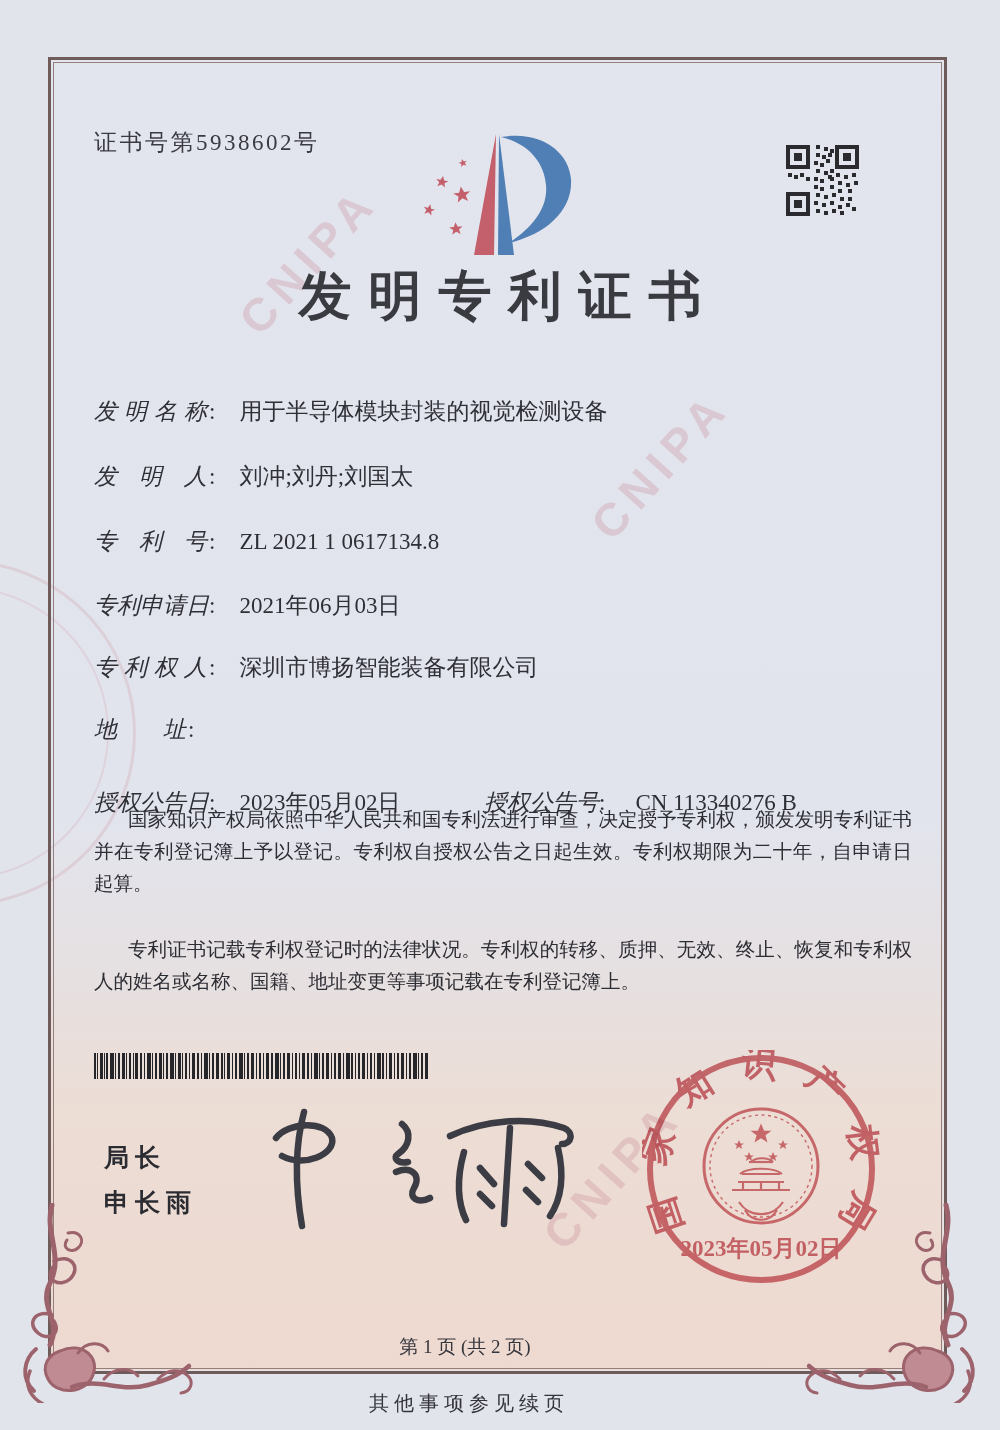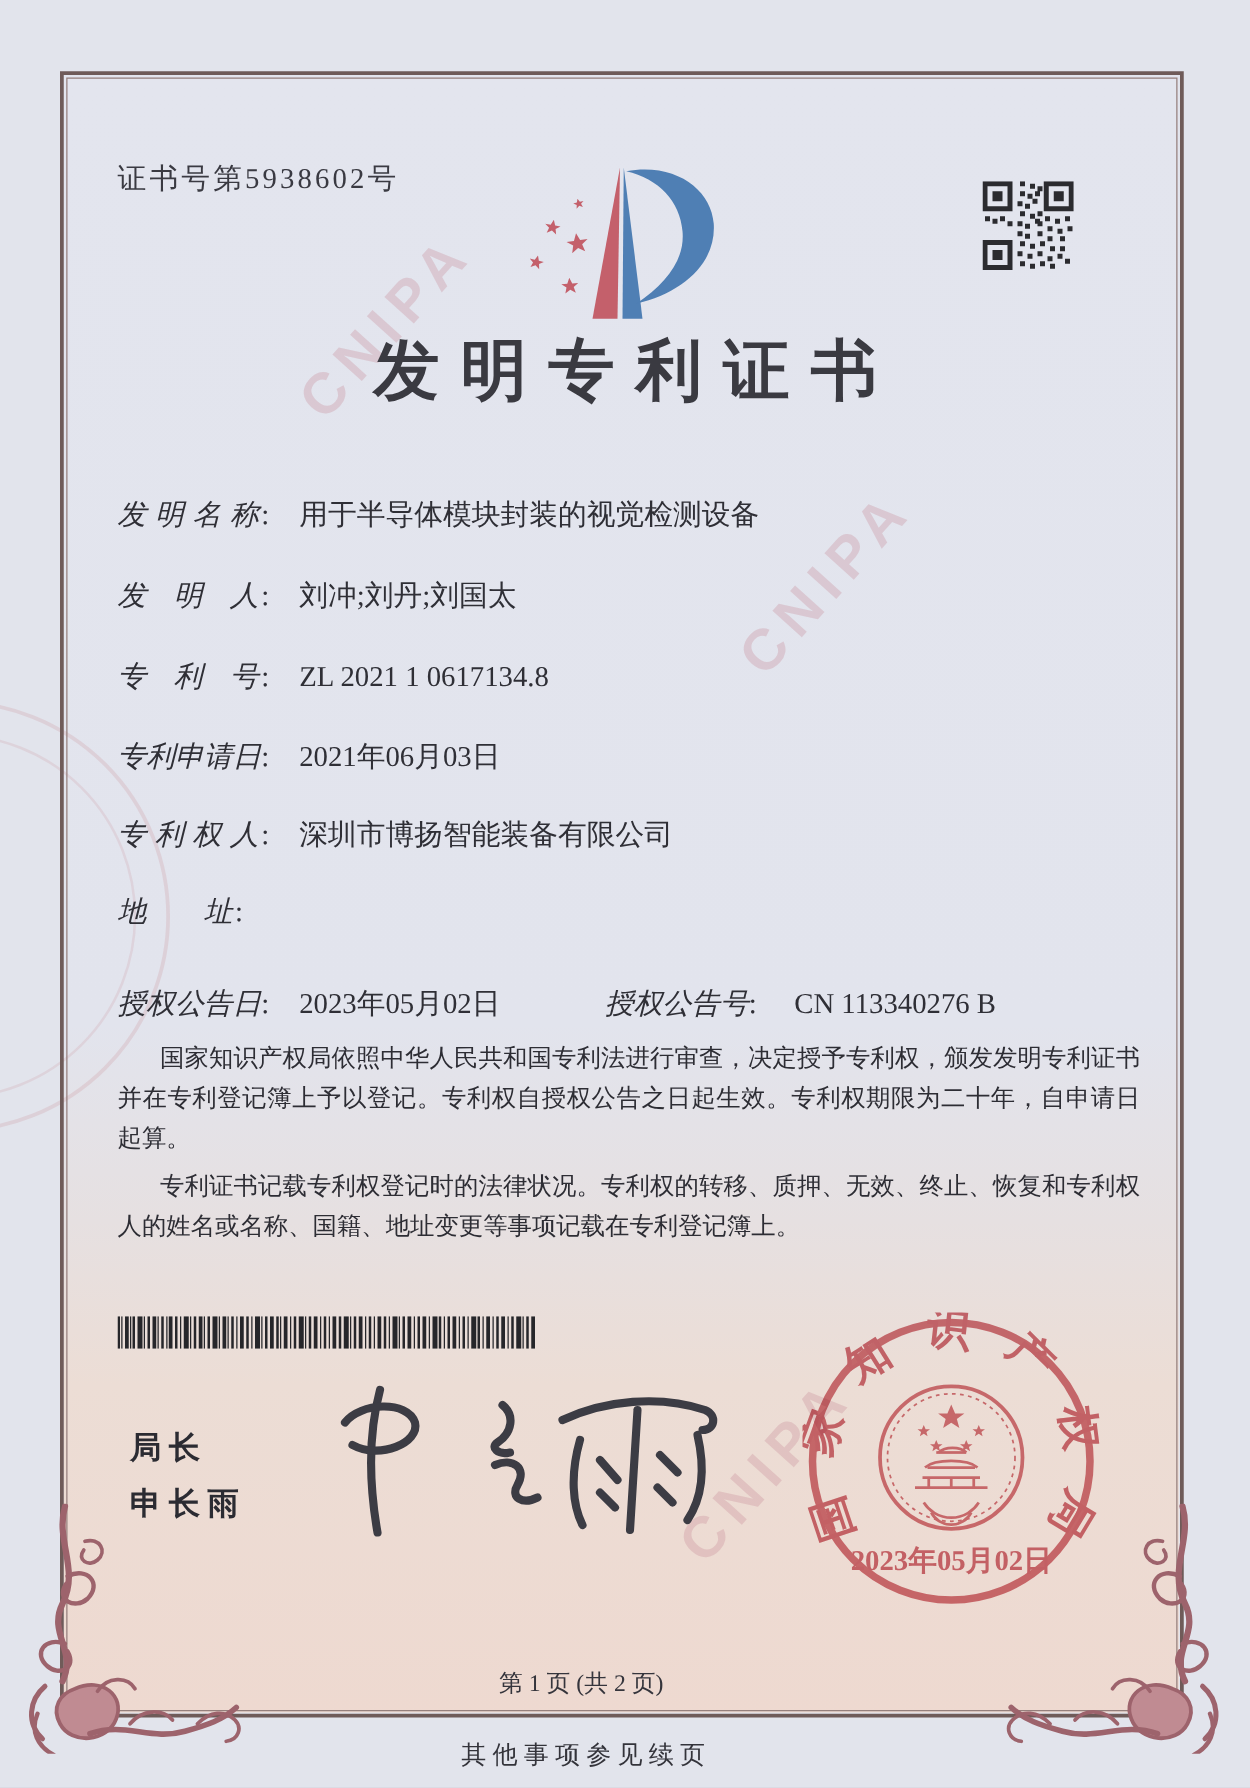--- a/index.html
+++ b/index.html
@@ -116,21 +116,21 @@
   <div class="row row-addr" style="top:714px;">
     <span class="flabel">地址</span><span class="colon">:</span>
   </div>
   <div class="row" style="top:787px;">
     <span class="flabel">授权公告日</span><span class="colon">:</span><span class="fvalue">2023年05月02日</span>
   </div>
   <div class="row" style="top:787px;left:484px;">
     <span class="flabel">授权公告号</span><span class="colon">:</span><span class="fvalue" style="margin-left:30px;">CN 113340276 B</span>
   </div>
 
-  <div class="para" style="top:832px;">国家知识产权局依照中华人民共和国专利法进行审查，决定授予专利权，颁发发明专利证书并在专利登记簿上予以登记。专利权自授权公告之日起生效。专利权期限为二十年，自申请日起算。</div>
+  <div class="para" style="top:804px;">国家知识产权局依照中华人民共和国专利法进行审查，决定授予专利权，颁发发明专利证书并在专利登记簿上予以登记。专利权自授权公告之日起生效。专利权期限为二十年，自申请日起算。</div>
   <div class="para" style="top:934px;">专利证书记载专利权登记时的法律状况。专利权的转移、质押、无效、终止、恢复和专利权人的姓名或名称、国籍、地址变更等事项记载在专利登记簿上。</div>
 
   <svg class="barcode" width="335" height="26" viewBox="0 0 335 26">
     <path fill="#26262a" d="M0 0h2v26H0z M3 0h1v26H3z M6 0h3v26H6z M10 0h1v26h-1z M12 0h2v26h-2z M16 0h4v26h-4z
       M21 0h1v26h-1z M24 0h2v26h-2z M28 0h3v26h-3z M32 0h1v26h-1z M35 0h2v26h-2z M39 0h1v26h-1z M41 0h3v26h-3z
       M46 0h2v26h-2z M50 0h1v26h-1z M53 0h4v26h-4z M58 0h1v26h-1z M61 0h2v26h-2z M65 0h3v26h-3z M69 0h1v26h-1z
       M72 0h2v26h-2z M76 0h4v26h-4z M81 0h1v26h-1z M84 0h3v26h-3z M88 0h1v26h-1z M91 0h2v26h-2z M95 0h1v26h-1z
       M98 0h3v26h-3z M103 0h2v26h-2z M107 0h1v26h-1z M110 0h4v26h-4z M115 0h1v26h-1z M118 0h2v26h-2z
       M122 0h3v26h-3z M127 0h2v26h-2z M130 0h1v26h-1z M133 0h3v26h-3z M138 0h1v26h-1z M141 0h2v26h-2z
       M145 0h4v26h-4z M150 0h1v26h-1z M153 0h2v26h-2z M157 0h3v26h-3z M162 0h1v26h-1z M165 0h2v26h-2z

